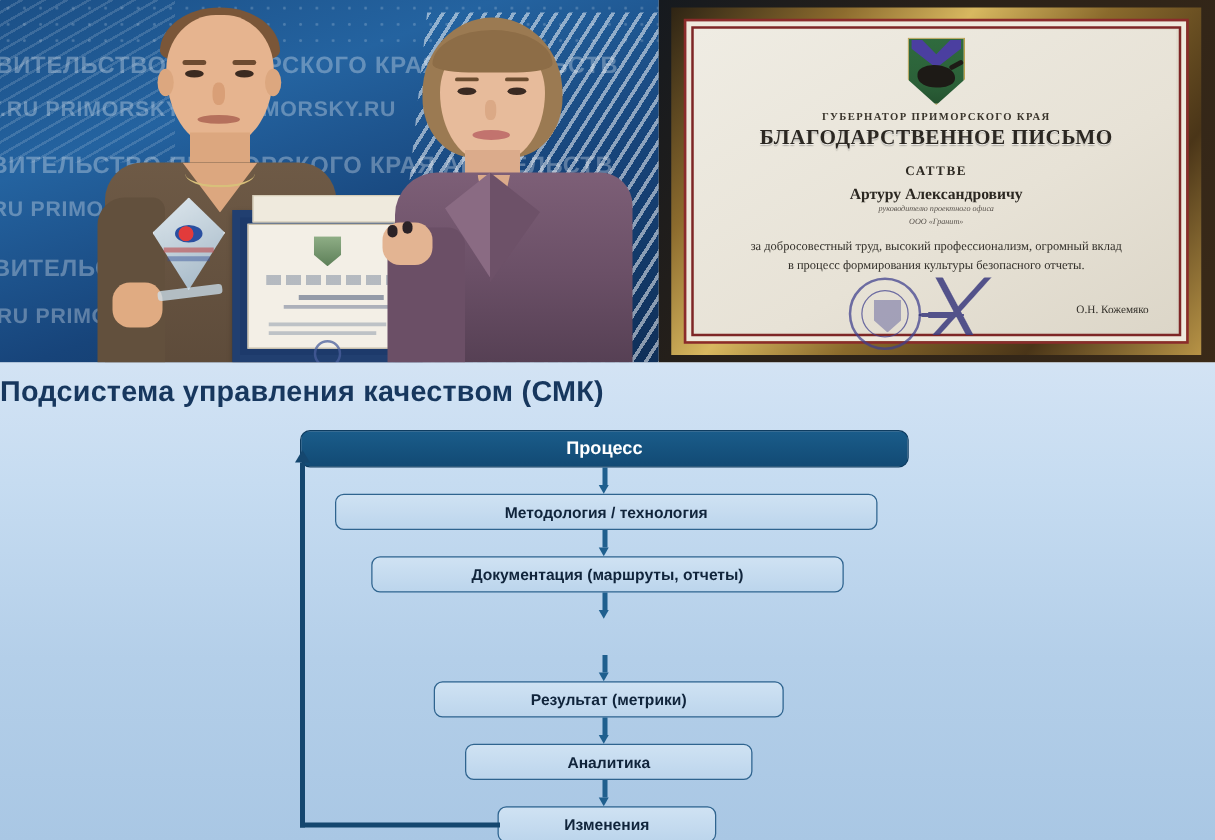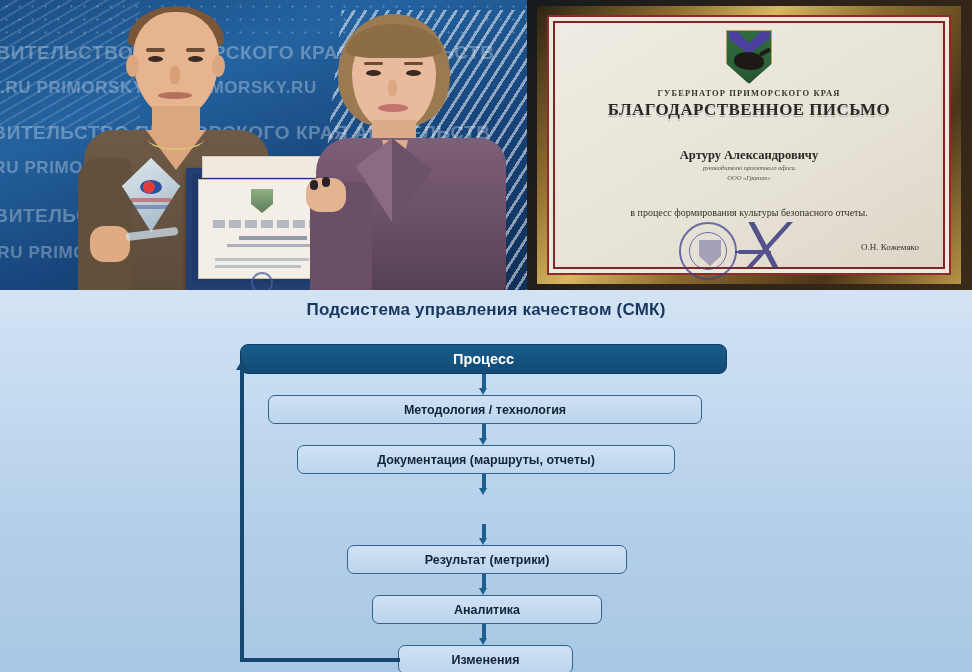--- a/index.html
+++ b/index.html
@@ -163,22 +163,22 @@
         radial-gradient(ellipse 30px 4px at 24px 30px, #3a3a7e 0 60%, transparent 62%),
         linear-gradient(62deg, transparent 44%, #3a3a7e 45% 50%, transparent 51%),
         linear-gradient(-48deg, transparent 44%, #3a3a7e 45% 49%, transparent 50%);
       opacity:.85; }
   .c-signer { position:absolute; right:22px; top:218px; font-size:9px;
       font-family:"Liberation Serif",serif; color:#34312b; }
 
   
   .diagram { position:absolute; left:0; top:290px; width:972px; height:382px;
       background:linear-gradient(180deg,#d3e3f4 0%,#c6dcf1 25%,#b4cfe9 62%,#a9c7e4 100%); }
-  .diag-title { position:absolute; left:0; right:0; top:10px; text-align:center;
-      font-size:17px; font-weight:bold; color:#17375e; letter-spacing:.2px; }
+  .diag-title { position:absolute; left:0; right:0; top:10px; text-align:left;
+      font-size:23px; font-weight:bold; color:#17375e; letter-spacing:.2px; }
 
   .node { position:absolute; height:29px; display:flex; align-items:center; justify-content:center;
       font-size:12.5px; font-weight:bold; color:#10243b; white-space:nowrap;
       background:linear-gradient(180deg,#cfe2f3 0%,#bcd5ec 100%);
       border:1.3px solid #2f648f; border-radius:7px; }
   .node.head { background:linear-gradient(180deg,#1a5c8a 0%,#124a74 100%);
       border:1px solid #0e3c60; color:#ffffff; font-size:14.5px; border-radius:8px; height:30px; }
 
   .arrow { position:absolute; width:9px; }
   .arrow .shaft { position:absolute; left:3px; top:0; width:4px; background:#1f5f8e; }
@@ -279,23 +279,25 @@
 
         <div class="crest">
           <div class="crest-shield"></div>
           <div class="crest-v"></div>
           <div class="crest-tiger"></div>
           <div class="crest-tail"></div>
         </div>
 
         <div class="c-gov">ГУБЕРНАТОР ПРИМОРСКОГО КРАЯ</div>
         <div class="c-main">БЛАГОДАРСТВЕННОЕ ПИСЬМО</div>
+        <div class="c-surname">САТТВЕ</div>
         <div class="c-name">Артуру Александровичу</div>
         <div class="c-pos">руководителю проектного офиса</div>
         <div class="c-org">ООО «Гранит»</div>
+        <div class="c-b1">за добросовестный труд, высокий профессионализм, огромный вклад</div>
         <div class="c-b2">в процесс формирования культуры безопасного отчеты.</div>
 
         <div class="c-seal">
           <div class="c-seal-in"></div>
         </div>
         <div class="c-sig"></div>
         <div class="c-signer">О.Н. Кожемяко</div>
       </div>
     </div>
   </div>

